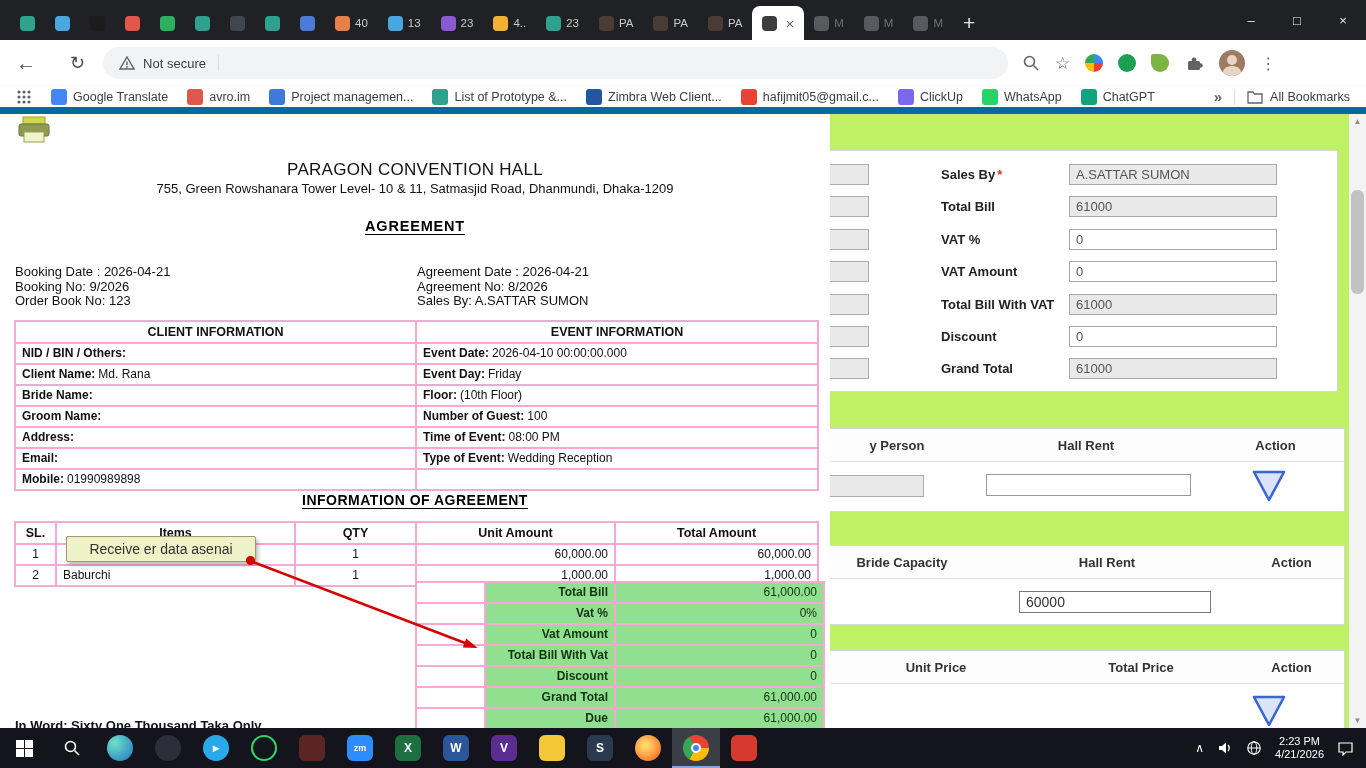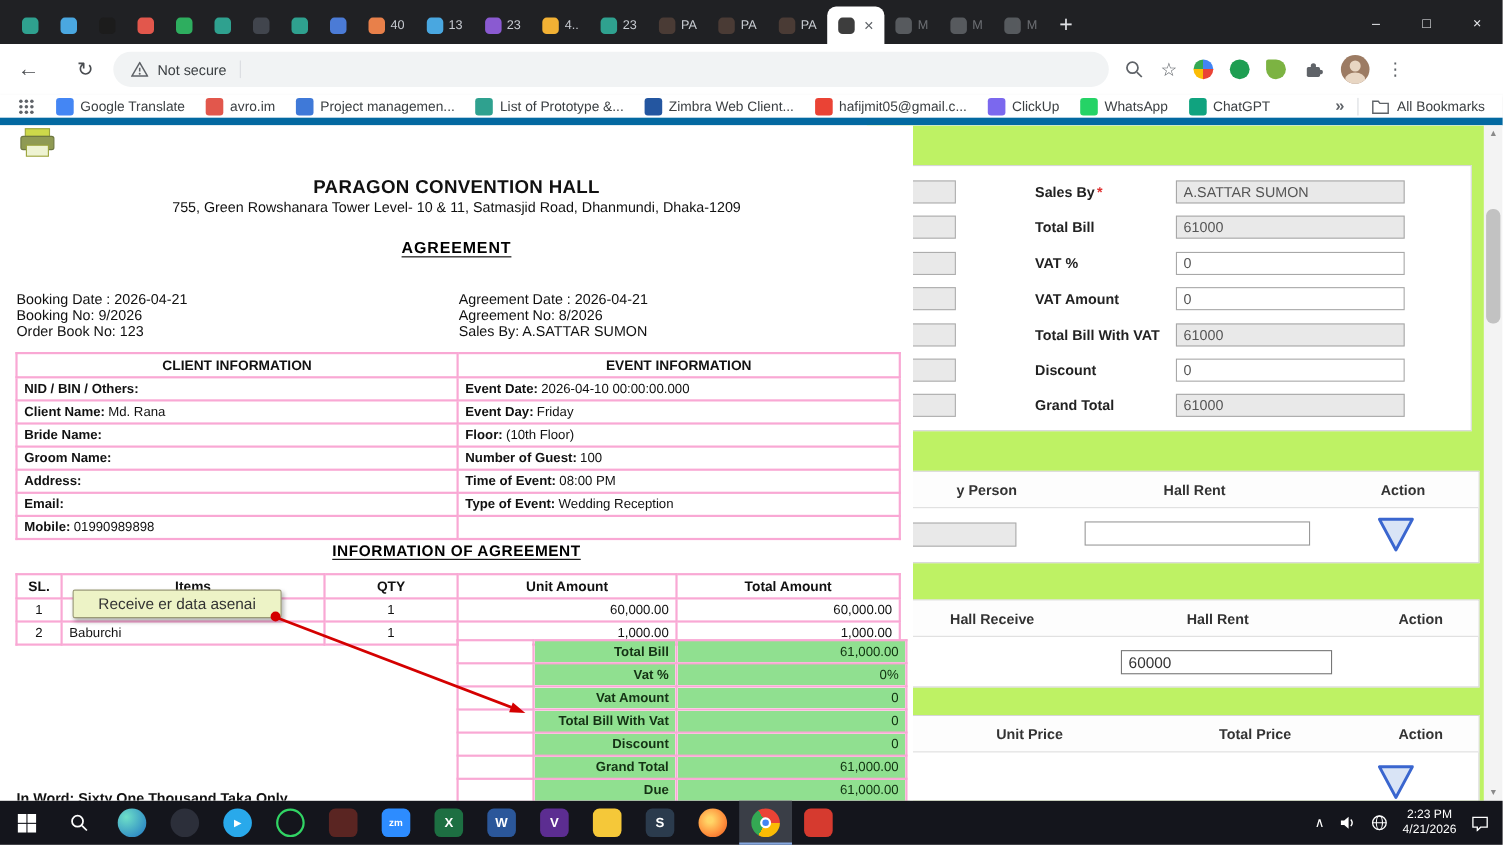--- a/index.html
+++ b/index.html
@@ -70,21 +70,21 @@
   #panel-capacity .pinput{left:159px;top:12px;width:205px}
   #panel-capacity .funnel{position:absolute;left:424px;top:7px}
   #panel-hall{left:38px;top:431px;width:519px;height:80px}
   #panel-hall .pinput{left:192px;top:12px;width:192px;border-color:#777;font-size:14px}
   #panel-price{left:38px;top:536px;width:519px;height:92px}
   #panel-price .funnel{position:absolute;left:424px;top:10px}
 
   
   #doc{position:absolute;left:0;top:0;width:830px;height:614px;background:#fff;z-index:2;overflow:hidden}
   .print{position:absolute;left:16px;top:2px}
-  .dtitle{position:absolute;top:46px;left:0;width:100%;text-align:center;font-weight:bold;font-size:17px;color:#111;letter-spacing:.3px}
+  .dtitle{position:absolute;top:46px;left:0;width:100%;text-align:center;font-weight:normal;font-size:17px;color:#111;letter-spacing:.3px}
   .dsub{position:absolute;top:67px;left:0;width:100%;text-align:center;font-size:13px;color:#111}
   .dagr{position:absolute;top:104px;left:0;width:100%;text-align:center;font-weight:bold;font-size:14.5px;letter-spacing:.8px;text-decoration:underline;text-underline-offset:3px}
   .meta{position:absolute;top:151px;font-size:13px;line-height:14.6px;color:#111}
   .metaL{left:15px}.metaR{left:417px}
   .dtable{position:absolute;border-collapse:collapse;table-layout:fixed;font-size:12px;color:#111}
   .dtable th,.dtable td{border:2px solid #f9a8d4;overflow:hidden;white-space:nowrap}
   .dtable th{font-size:12.5px;padding:3px 4px;text-align:center}
   .dtable td{padding:2px 6px;line-height:15px}
   .dtable td b{margin-right:3px}
   #client-table{left:14px;top:206px;width:803px}
@@ -365,21 +365,21 @@
         <span class="stub stub-cap"></span>
         <input class="pinput" style="">
         <svg class="funnel" width="36" height="34">
             <polygon points="3,3 33,3 18,31" fill="#d9e4f6" stroke="#3a66cf" stroke-width="2.6" stroke-linejoin="round"></polygon>
           </svg>
       </div>
     </div>
 
     <div class="panel" id="panel-hall">
       <div class="phead cols-hall">
-        <span>Hall Receive</span>
+        <span>Bride Capacity</span>
         <span>Hall Rent</span>
         <span>Action</span>
       </div>
       <div class="pbody">
         <input class="pinput" readonly="" value="60000" style="">
       </div>
     </div>
 
     <div class="panel" id="panel-price">
       <div class="phead cols-price">

